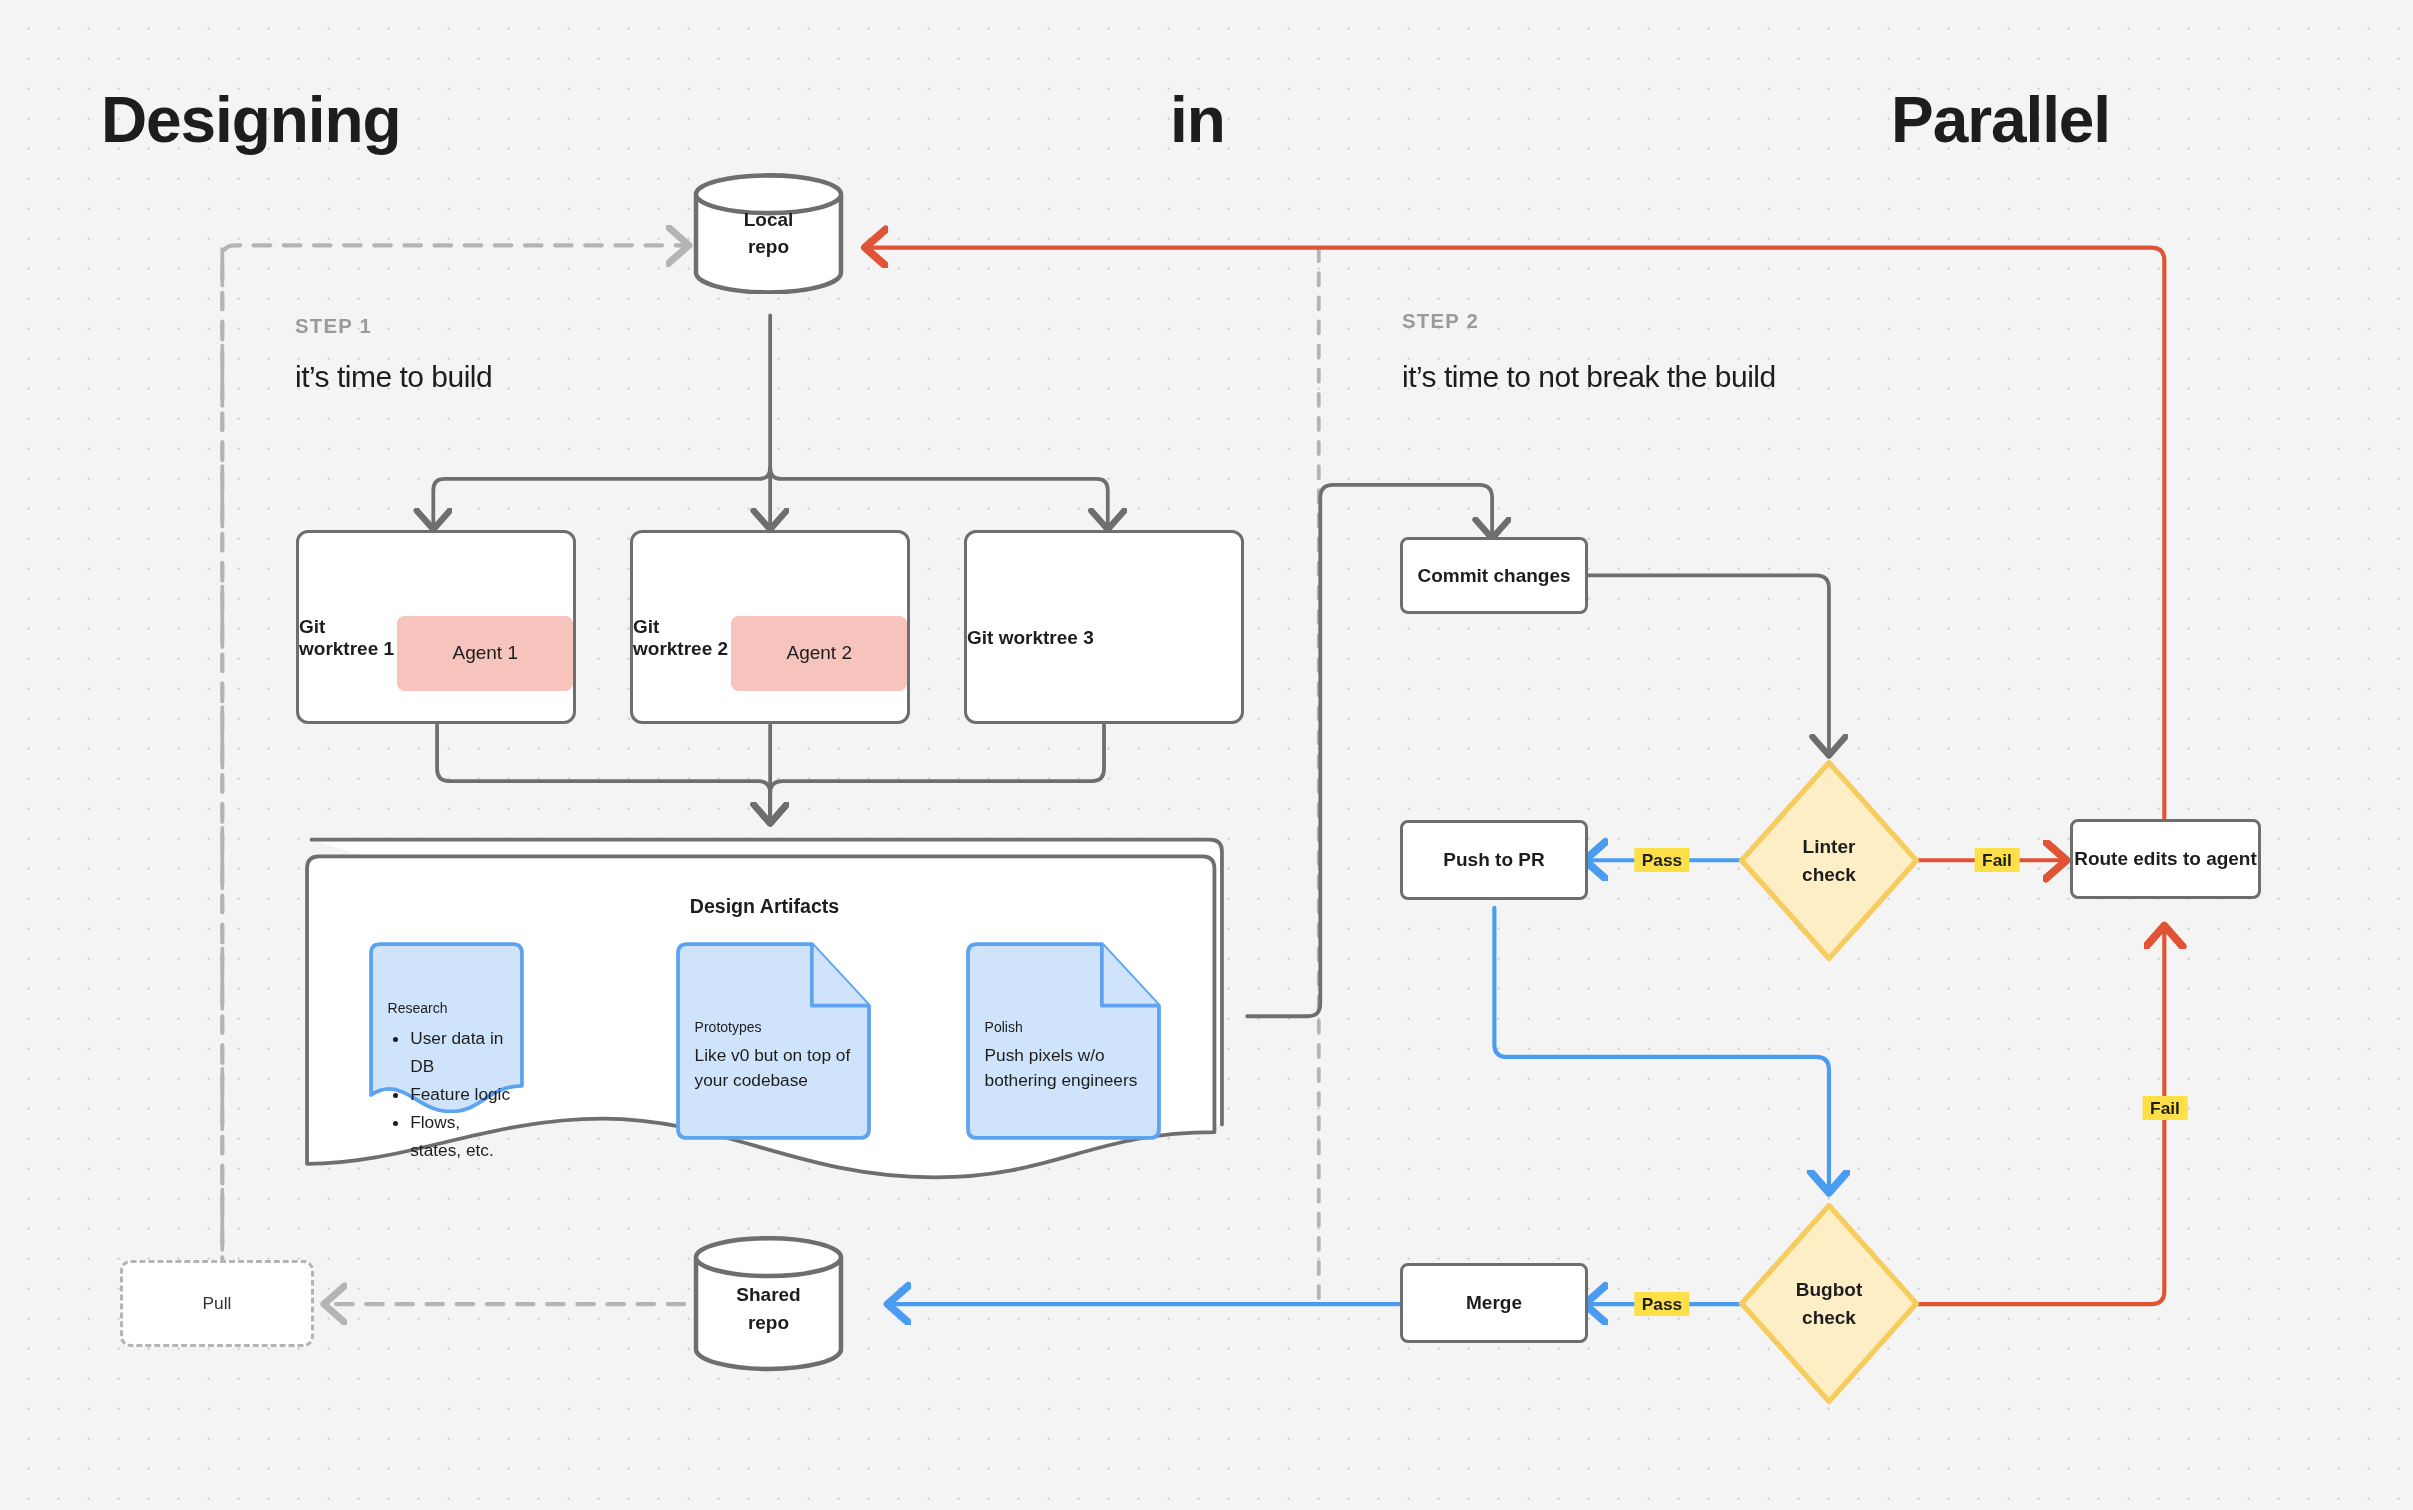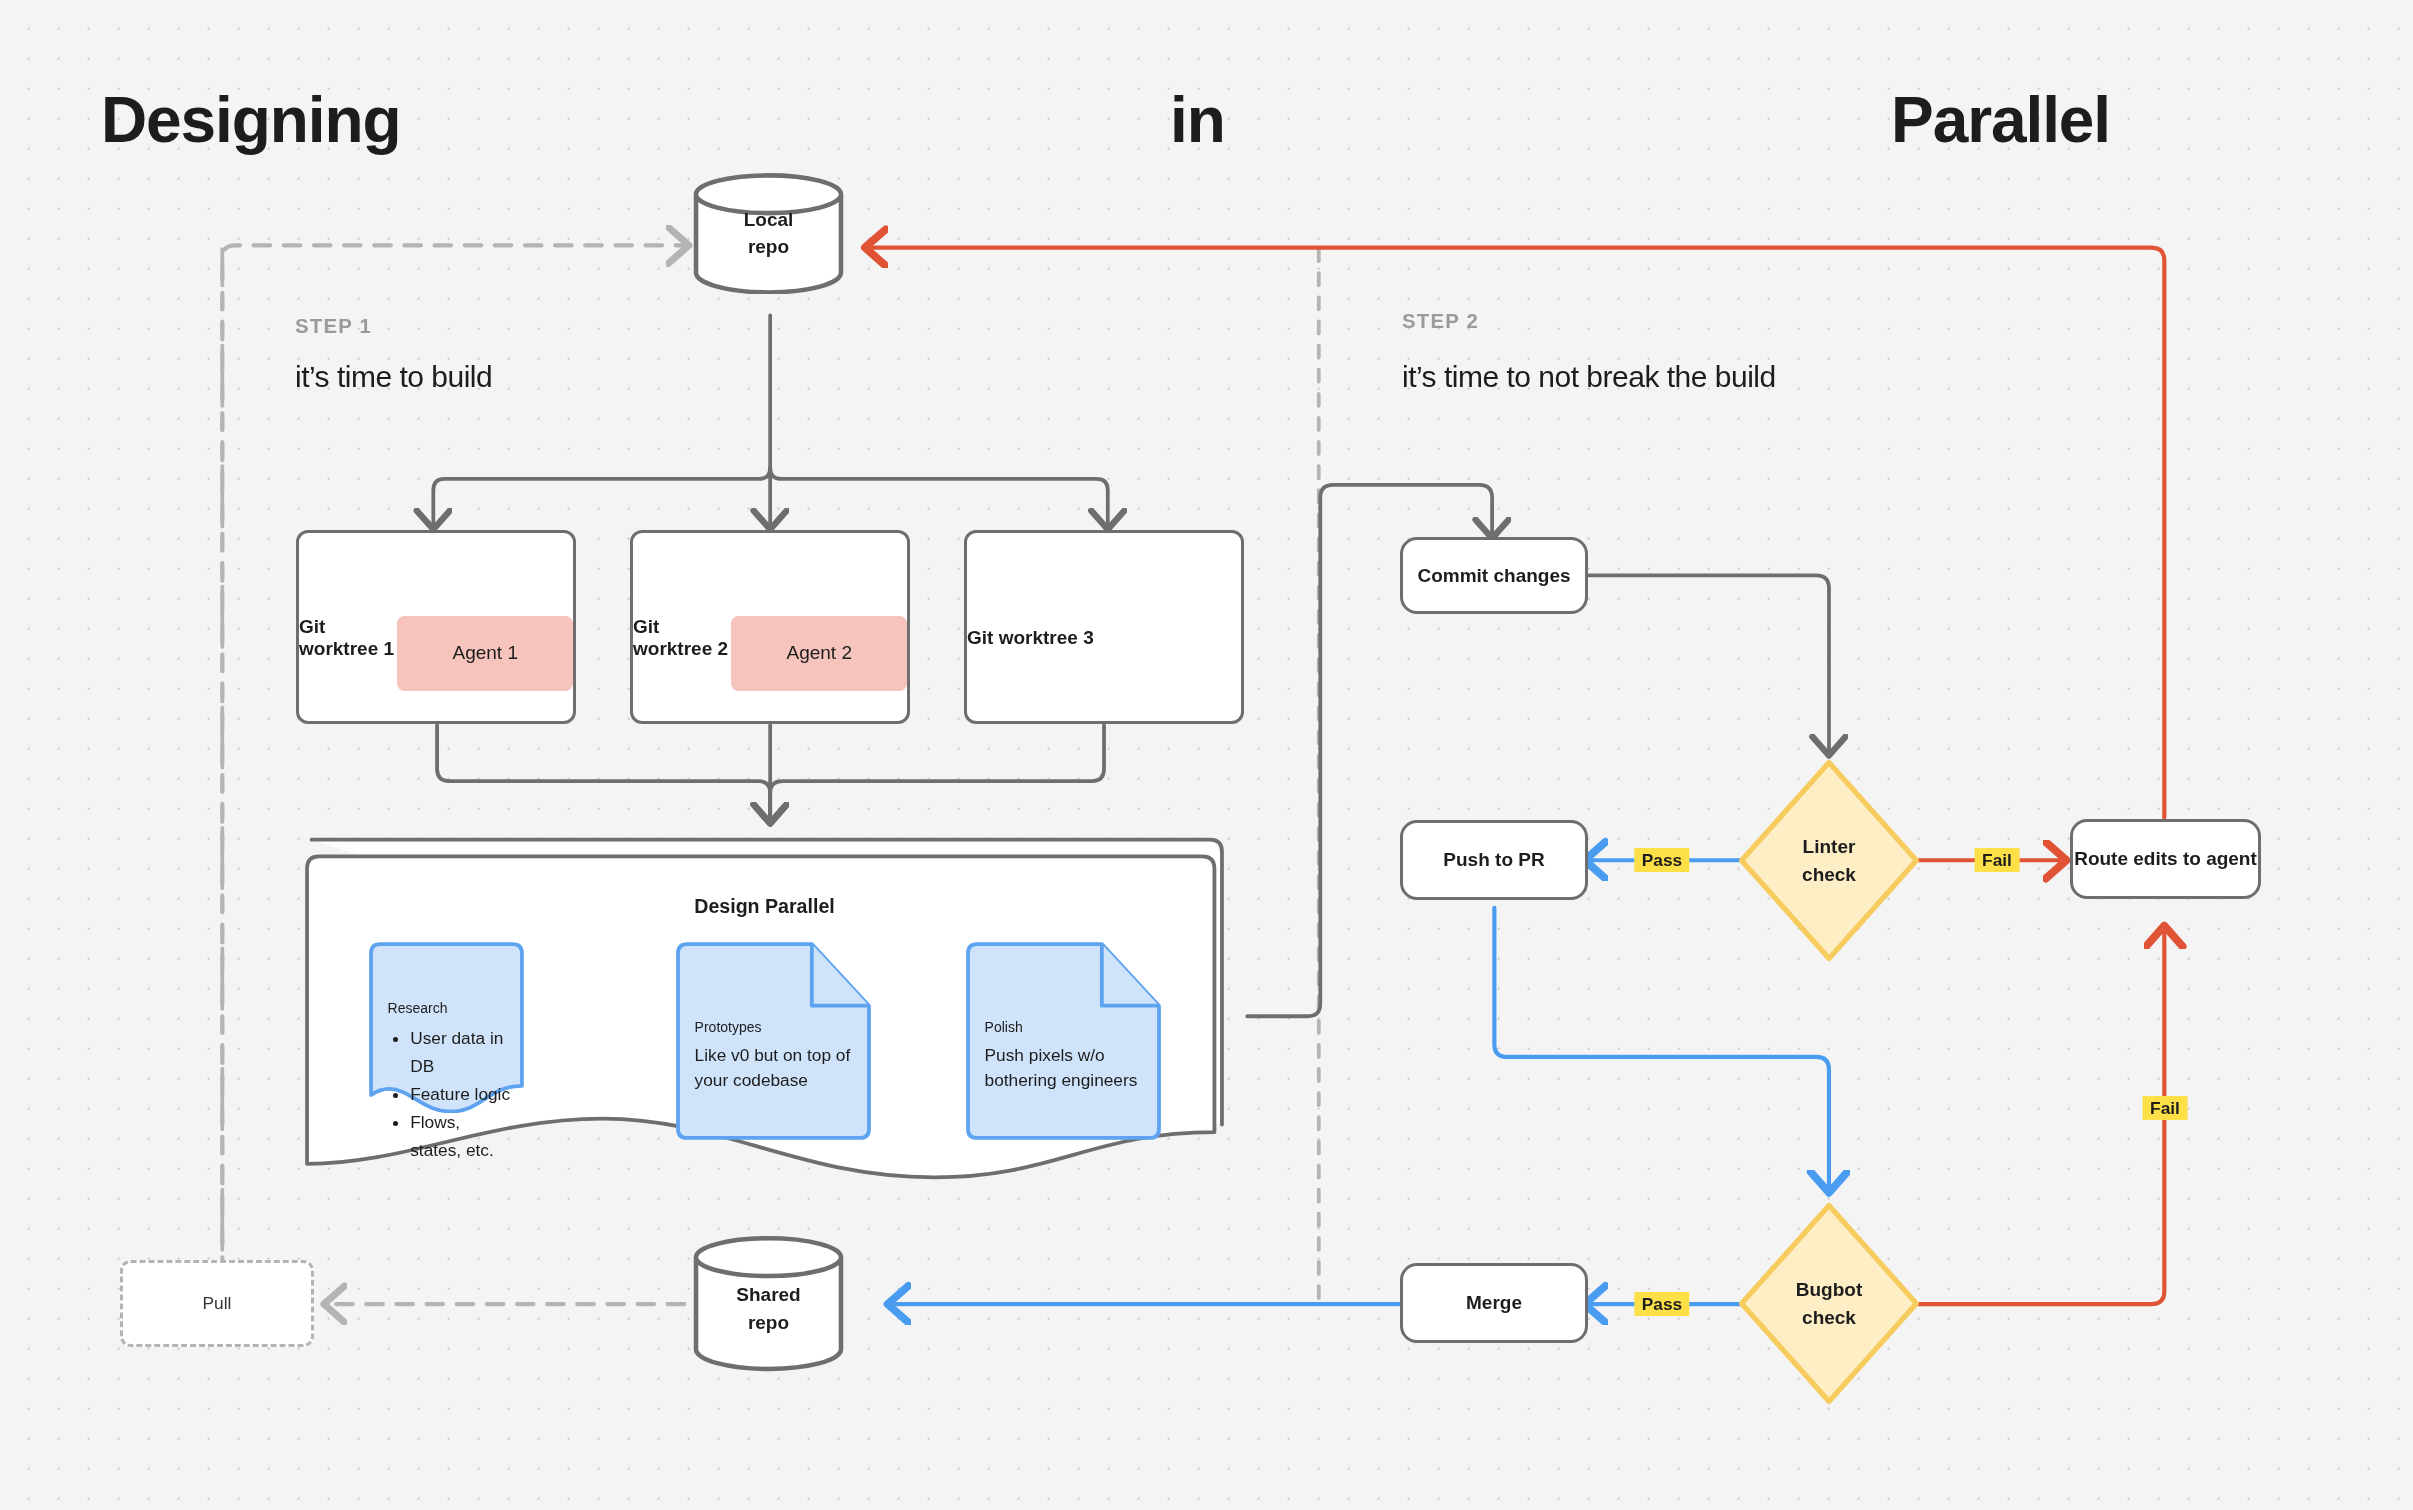--- a/index.html
+++ b/index.html
@@ -35,21 +35,21 @@
     letter-spacing:-0.5px;white-space:nowrap;
   }
   #step1-kicker{left:295px;top:315px;}
   #step1-title{left:295px;top:360px;}
   #step2-kicker{left:1402px;top:310px;}
   #step2-title{left:1402px;top:360px;}
 
   
   .node{
     position:absolute;box-sizing:border-box;
-    background:#ffffff;border:3.8px solid #6e6e6e;border-radius:17px;
+    background:#ffffff;border:3.8px solid #6e6e6e;border-radius:8px;
     display:flex;align-items:center;justify-content:center;
     color:#1d1d1d;text-align:left;
   }
   .node.bold{font-weight:bold;}
   .node-dashed{
     position:absolute;box-sizing:border-box;background:#ffffff;
     border:3.8px dashed #b4b4b4;border-radius:10.6px;
     display:flex;align-items:center;justify-content:center;
     color:#333;text-align:center;font-size:17.3px;
   }
@@ -224,21 +224,21 @@
   <svg width="927" height="362" viewBox="0 0 1230 480">
 
     <path d="M14,22 L1206,22 Q1222,22 1222,38 L1222,400" fill="#ffffff" stroke="#6e6e6e" stroke-width="5" stroke-linecap="round" stroke-linejoin="round"></path>
 
     <path d="M8,60 Q8,44 24,44 L1196,44 Q1212,44 1212,60 L1212,410
              C1050,410 1000,470 840,470
              C660,470 560,392 400,392
              C250,392 140,452 8,452 Z" fill="#ffffff" stroke="#6e6e6e" stroke-width="5" stroke-linejoin="round"></path>
   </svg>
 </div>
-<div id="artifacts-title">Design Parallel</div>
+<div id="artifacts-title">Design Artifacts</div>
 
 <div class="doc-card" style="left:368px;top:941px;width:157px;height:172px;">
   <svg width="157" height="172" viewBox="0 0 208 228" style="position:absolute;inset:0;">
     <path d="M4,16 Q4,4 16,4 L192,4 Q204,4 204,16 L204,192
              C160,192 150,226 110,226 C72,226 56,196 28,196
              C18,196 10,200 4,204 Z" fill="#cfe3fb" stroke="#5ea3f0" stroke-width="5" stroke-linejoin="round"></path>
   </svg>
   <div class="doc-text" style="top:59px;">
     <p class="doc-heading">Research</p>
     <ul class="doc-list">

